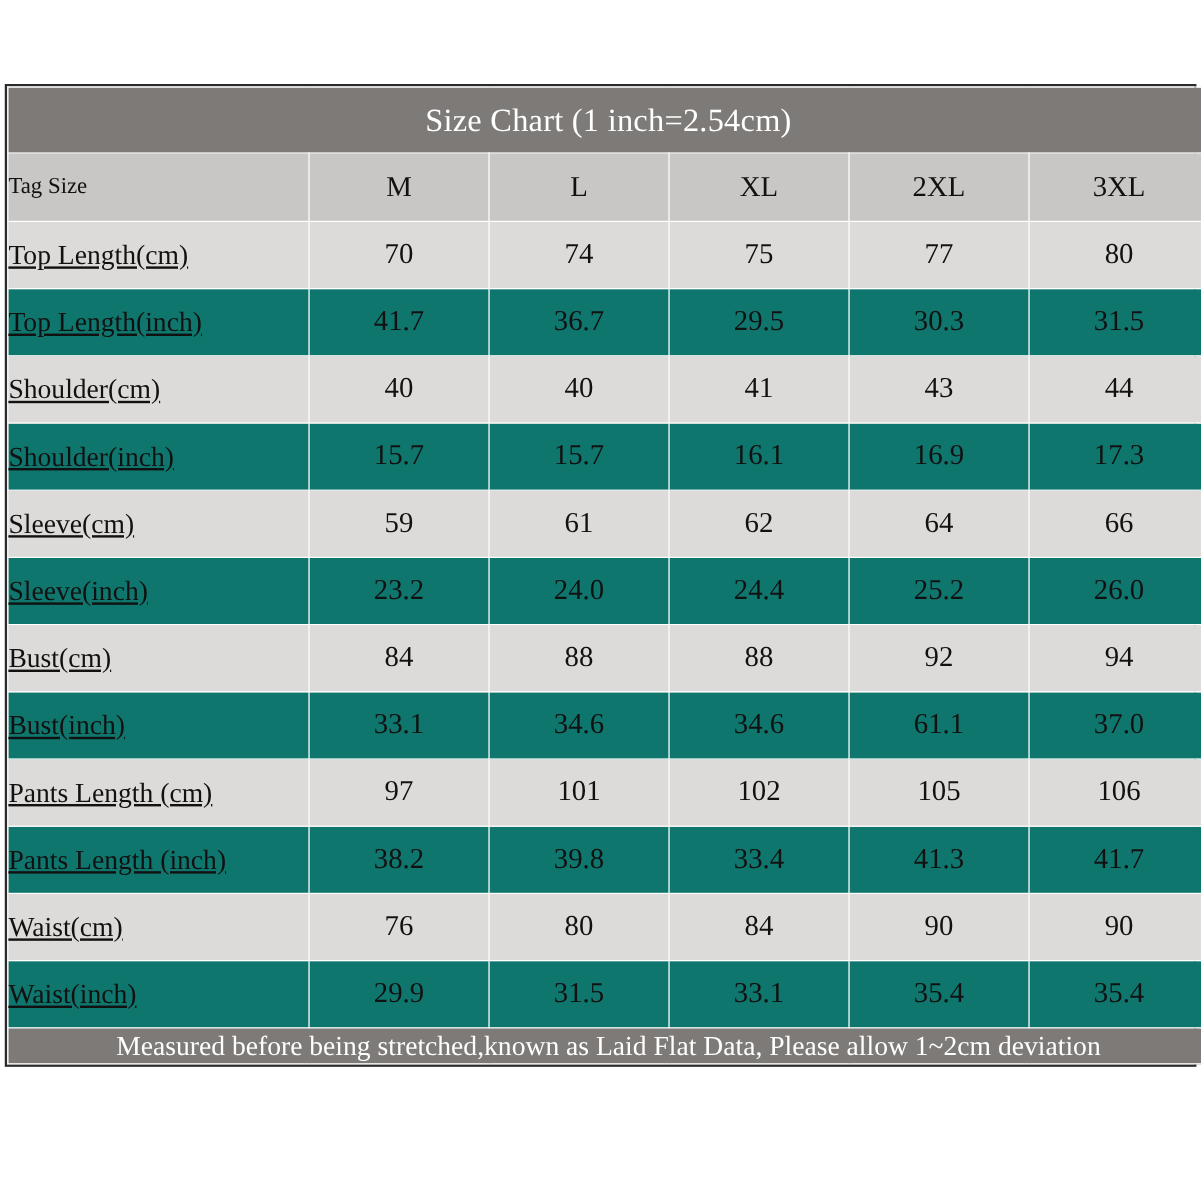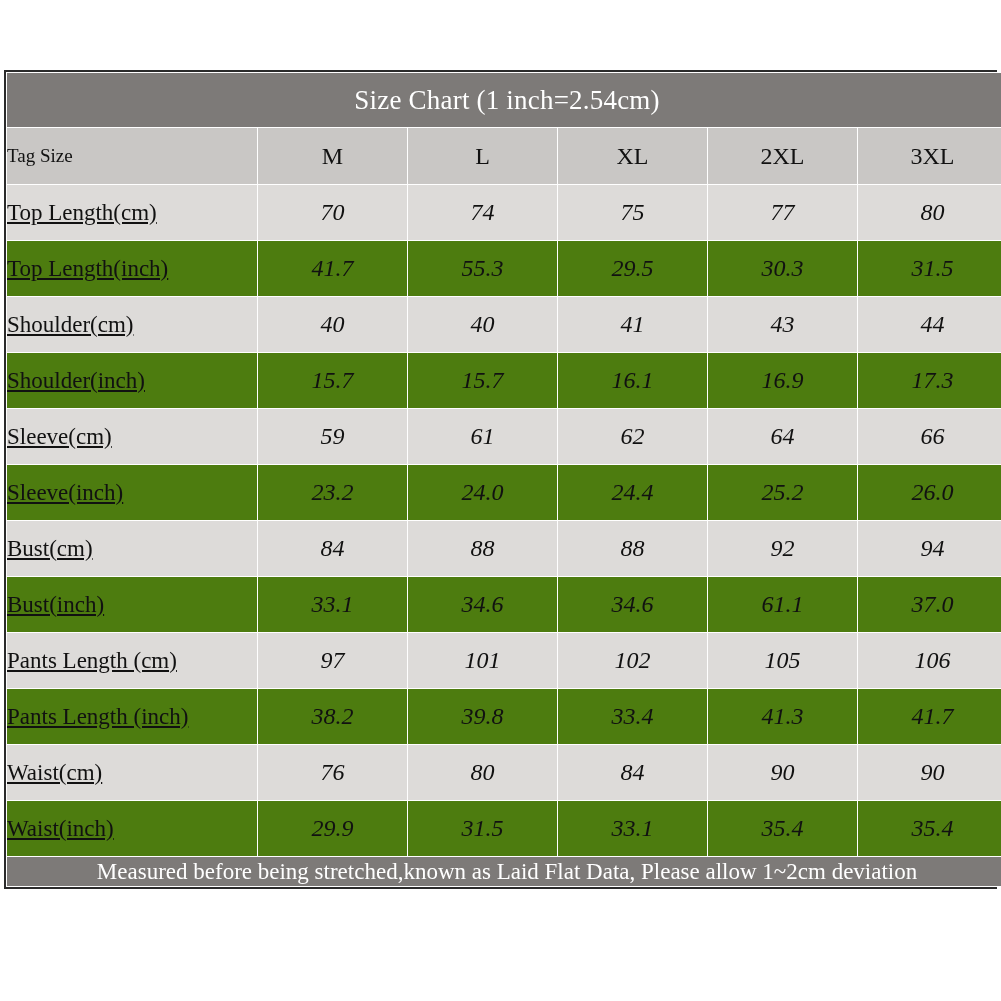--- a/index.html
+++ b/index.html
@@ -76,24 +76,23 @@
     text-align: left;
     padding-left: 10px;
     height: 55px;
     text-decoration: underline;
   }
   .row-val {
     color: #111111;
     font-size: 24px;
     text-align: center;
     height: 55px;
-    font-style: italic;
   }
   tr.light td { background: #dddbd9; }
-  tr.dark td { background: #4d7c0f; margin-left: 32px; }
+  tr.dark td { background: #0f766e; margin-left: 32px; }
   col.c-label { width: 251px; }
   col.c-size { width: 150px; }
 </style>
 </head>
 <body>
 
 <div class="page">
   <div class="chart-wrap">
     <table class="size-chart">
       <colgroup>
@@ -121,21 +120,21 @@
           <td class="row-label">Top Length(cm)</td>
           <td class="row-val">70</td>
           <td class="row-val">74</td>
           <td class="row-val">75</td>
           <td class="row-val">77</td>
           <td class="row-val">80</td>
         </tr>
         <tr class="dark">
           <td class="row-label">Top Length(inch)</td>
           <td class="row-val">41.7</td>
-          <td class="row-val">55.3</td>
+          <td class="row-val">36.7</td>
           <td class="row-val">29.5</td>
           <td class="row-val">30.3</td>
           <td class="row-val">31.5</td>
         </tr>
         <tr class="light">
           <td class="row-label">Shoulder(cm)</td>
           <td class="row-val">40</td>
           <td class="row-val">40</td>
           <td class="row-val">41</td>
           <td class="row-val">43</td>

